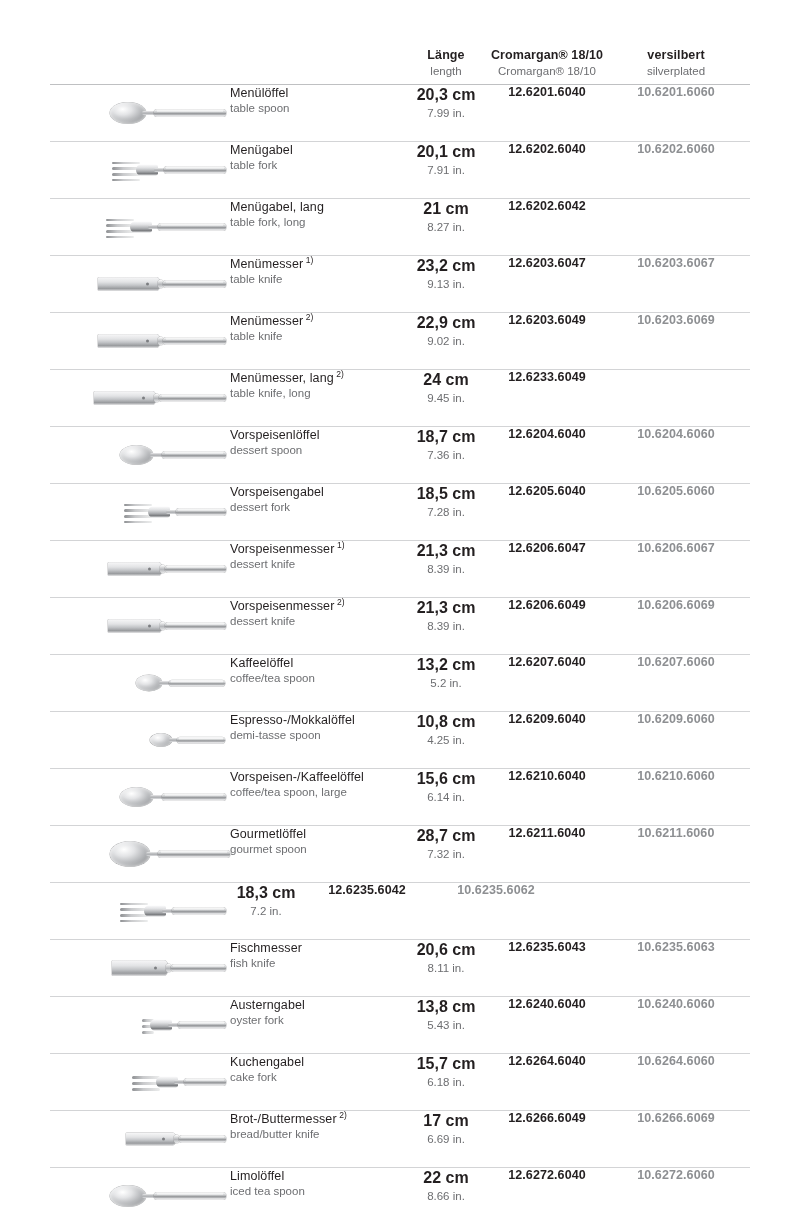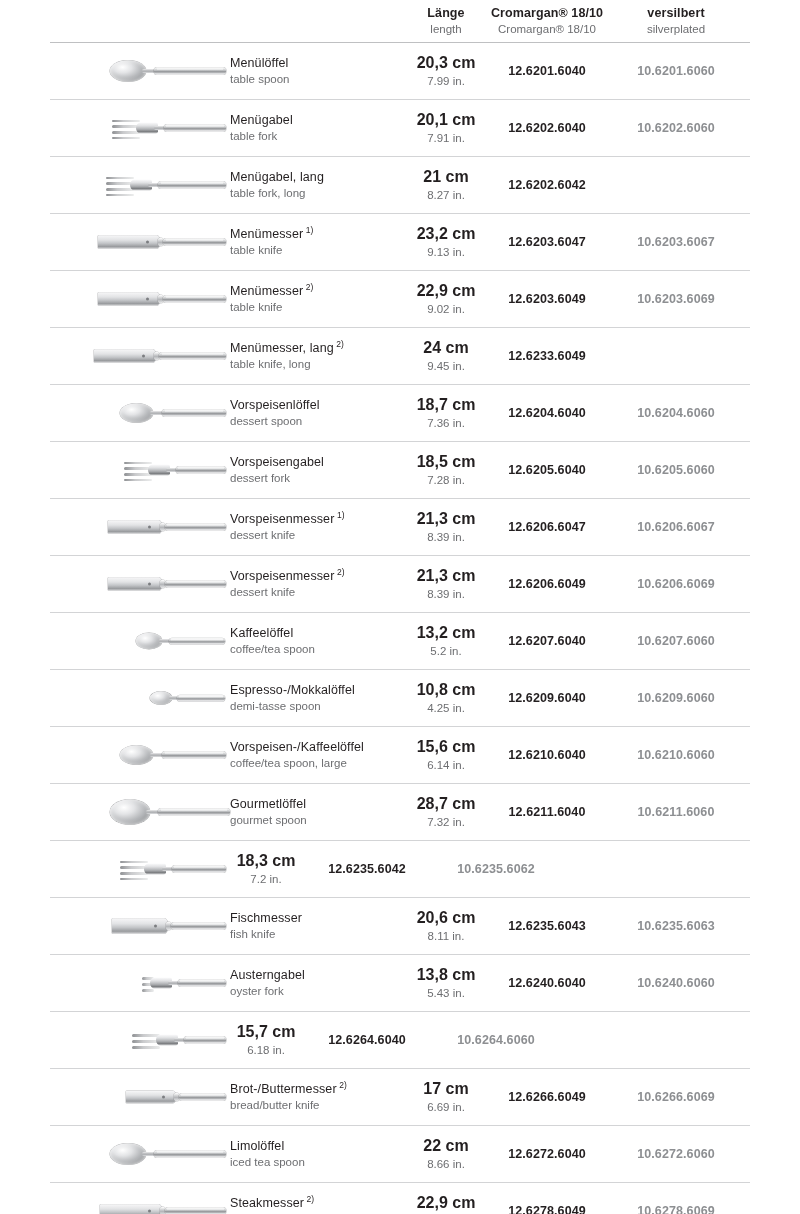--- a/index.html
+++ b/index.html
@@ -33,33 +33,33 @@
   .col-len { width: 72px; flex: 0 0 72px; text-align: center; }
   .col-cro { width: 130px; flex: 0 0 130px; text-align: center; }
   .col-sil { width: 128px; flex: 0 0 128px; text-align: center; }
 
   .head-de {
     font-size: 12.5px;
     font-weight: bold;
     color: #231f20;
     line-height: 1.25;
     letter-spacing: .1px;
+    margin-top: 42px;
   }
   .head-en {
     font-size: 11.5px;
     font-weight: normal;
     color: #6d6e71;
     line-height: 1.25;
   }
   .head-sil .head-de { color: #231f20; }
 
   
   .row {
     display: flex;
-    align-items: center;
     border-top: 1px solid #d3d4d6;
     min-height: 56px;
     position: relative;
   }
   .row:first-of-type { border-top: 1px solid #bfc0c2; }
   .row.last { border-bottom: 1px solid #d3d4d6; }
 
   .cell-img {
     width: 180px;
     flex: 0 0 180px;
@@ -615,20 +615,24 @@
             <div class="forkhead" style="left:82px;width:46px;">
               <div class="tine" style="top:calc(50% + -6px);width:28px;"></div>
               <div class="tine" style="top:calc(50% + 0px);width:28px;"></div>
               <div class="tine" style="top:calc(50% + 6px);width:28px;"></div>
               <div class="forkbase"></div>
             </div>
             <div class="neck" style="left:124px;width:12px;"></div>
             <div class="handle" style="left:134px;width:42px;"></div>
           </div>
         </div>
+        <div class="cell-name">
+          <div class="name-de">Kuchengabel</div>
+          <div class="name-en">cake fork</div>
+        </div>
         <div class="cell-len">
           <div class="len-cm">15,7 cm</div>
           <div class="len-in">6.18 in.</div>
         </div>
         <div class="cell-cro">12.6264.6040</div>
         <div class="cell-sil">10.6264.6060</div>
       </div>
       <div class="row">
         <div class="cell-img">
           <div class="item" style="left:0;width:180px;height:44px;">

